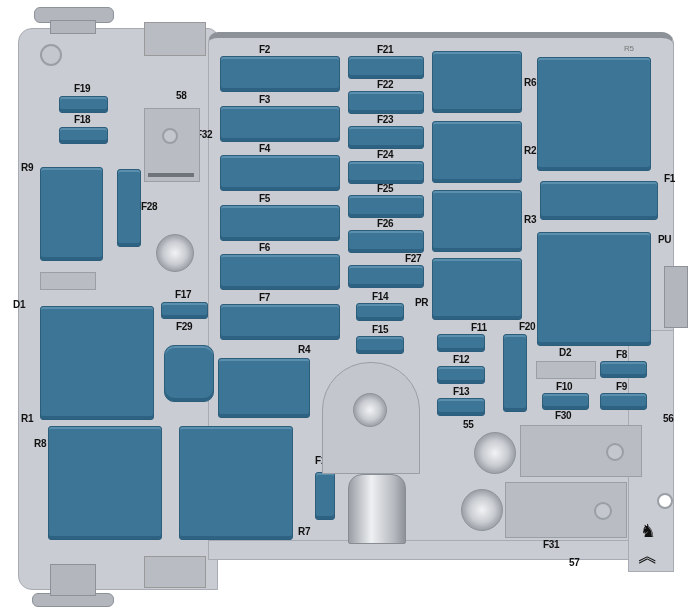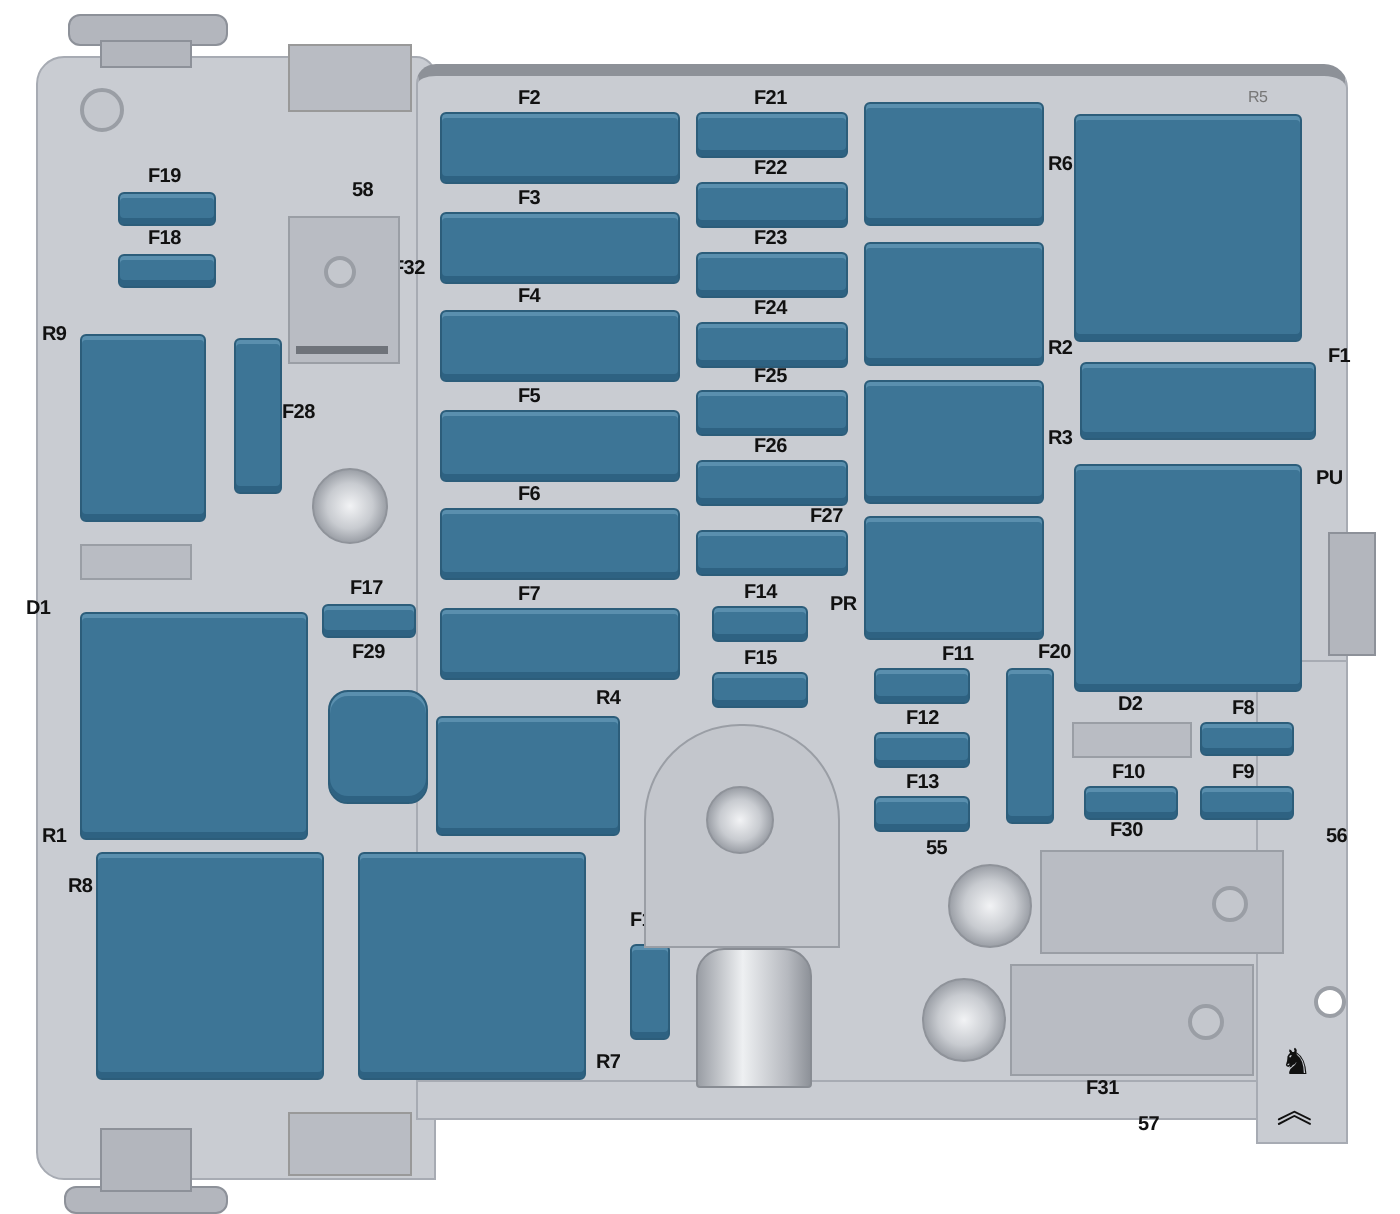--- a/index.html
+++ b/index.html
@@ -57,21 +57,21 @@
 <span class="lbl" style="left:377px;top:150px;">F24</span>
 <span class="lbl" style="left:377px;top:184px;">F25</span>
 <span class="lbl" style="left:377px;top:219px;">F26</span>
 <span class="lbl" style="left:377px;top:254px;margin-left:28px;">F27</span>
 
 <div class="blk" style="left:432px;top:51px;width:88px;height:60px;"></div>
 <div class="blk" style="left:432px;top:121px;width:88px;height:60px;"></div>
 <div class="blk" style="left:432px;top:190px;width:88px;height:60px;"></div>
 <div class="blk" style="left:432px;top:258px;width:88px;height:60px;"></div>
 <span class="lbl" style="left:524px;top:78px;">R6</span>
-<span class="lbl" style="left:524px;top:146px;margin-top:24px;">R2</span>
+<span class="lbl" style="left:524px;top:146px;">R2</span>
 <span class="lbl" style="left:524px;top:215px;">R3</span>
 <span class="lbl" style="left:415px;top:298px;">PR</span>
 
 <div class="blk" style="left:537px;top:57px;width:112px;height:112px;"></div>
 <div class="blk" style="left:540px;top:181px;width:116px;height:37px;"></div>
 <div class="blk" style="left:537px;top:232px;width:112px;height:112px;"></div>
 <span class="lbl small" style="left:624px;top:44px;">R5</span>
 <span class="lbl" style="left:664px;top:174px;">F1</span>
 <span class="lbl" style="left:658px;top:235px;">PU</span>
 

